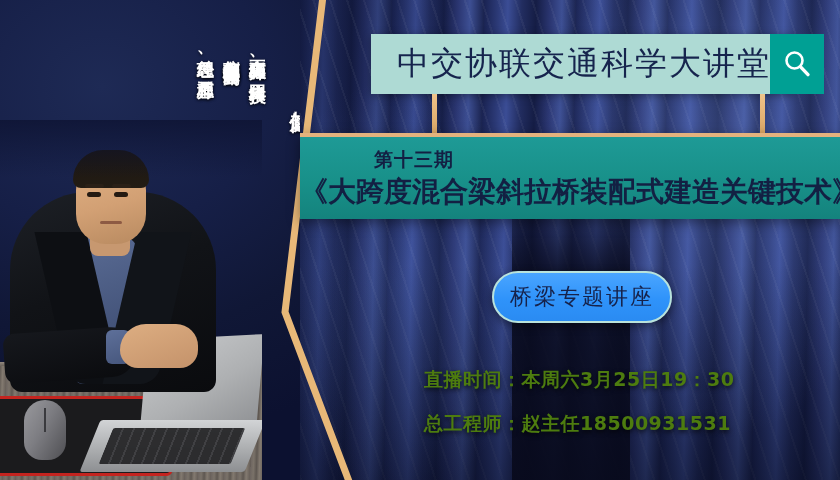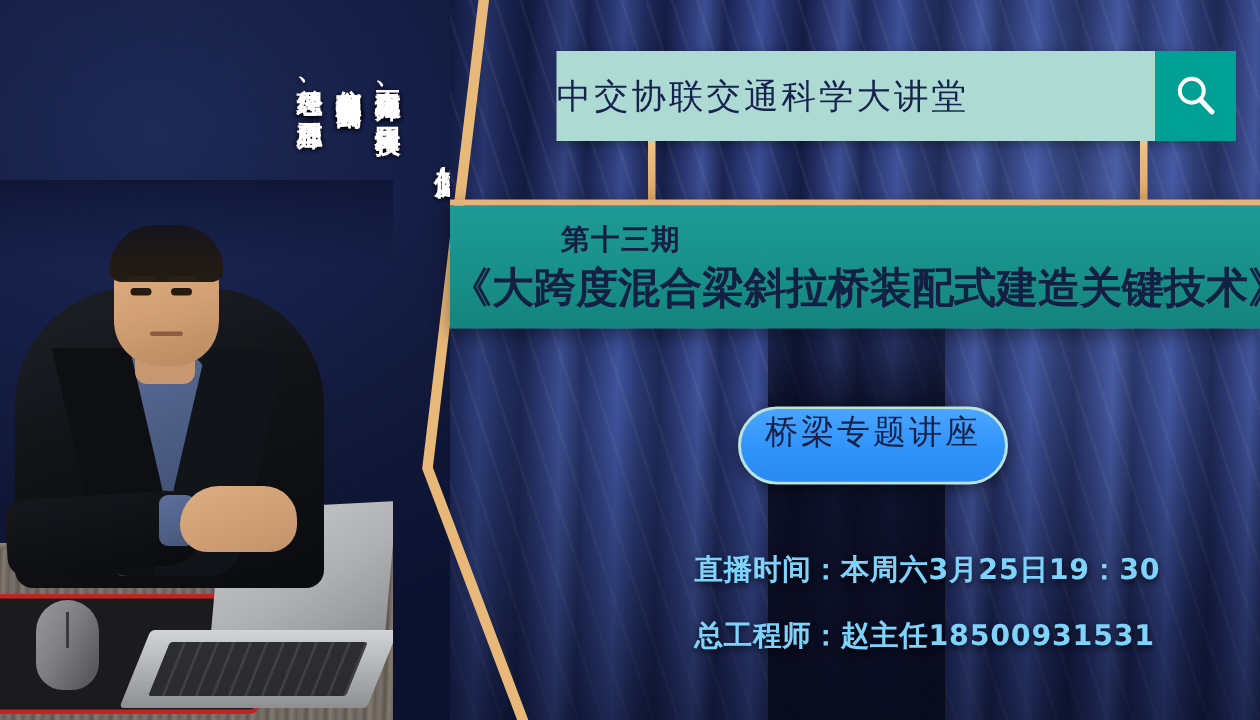--- a/index.html
+++ b/index.html
@@ -184,22 +184,22 @@
   }
 
   
   .titlebar{
     position:absolute;left:371px;top:34px;width:424px;height:60px;
     background:#aedad4;
     display:flex;align-items:center;
     box-shadow:0 2px 8px rgba(0,0,0,.35);
   }
   .titlebar-text{
-    color:#16244d;font-size:23px;font-weight:normal;
-    letter-spacing:2px;white-space:nowrap;
+    color:#16244d;font-size:32px;font-weight:normal;
+    letter-spacing:2px;padding-left:26px;white-space:nowrap;
     font-family:"DejaVu Sans","Liberation Sans",sans-serif;
   }
   .search-box{
     position:absolute;left:770px;top:34px;width:54px;height:60px;
     background:#00a094;display:flex;align-items:center;justify-content:center;
   }
 
   
   .string{
     position:absolute;width:5px;background:linear-gradient(180deg,#f0c389,#d9a463);
@@ -223,33 +223,33 @@
     position:absolute;left:0;top:36px;width:540px;text-align:center;
     color:#132043;font-size:28px;font-weight:bold;letter-spacing:0px;
     white-space:nowrap;
   }
 
   
   .pill{
     position:absolute;left:492px;top:271px;width:176px;height:48px;
     background:linear-gradient(180deg,#4aa5ff 0%,#2f93fa 55%,#2a8bf2 100%);
     border:2px solid #b9e3dc;border-radius:26px;
-    display:flex;justify-content:center;
+    display:flex;align-items:center;justify-content:center;
     box-shadow:0 3px 10px rgba(0,0,0,.45);
   }
   .pill-text{
     color:#16224a;font-size:22px;font-weight:normal;letter-spacing:2px;
     white-space:nowrap;
   }
 
   
   .info{
     position:absolute;left:424px;
-    color:#7dd3fc;font-size:19px;font-weight:bold;letter-spacing:.5px;
-    text-shadow:0 2px 5px rgba(0,0,0,.75);white-space:nowrap;margin-left:39px;
+    color:#4d7c0f;font-size:19px;font-weight:bold;letter-spacing:.5px;
+    text-shadow:0 2px 5px rgba(0,0,0,.75);white-space:nowrap;
   }
   .info-1{top:367px;}
   .info-2{top:411px;}
 </style>
 </head>
 <body>
 
 <div id="poster">
 
   <div class="left-panel">

